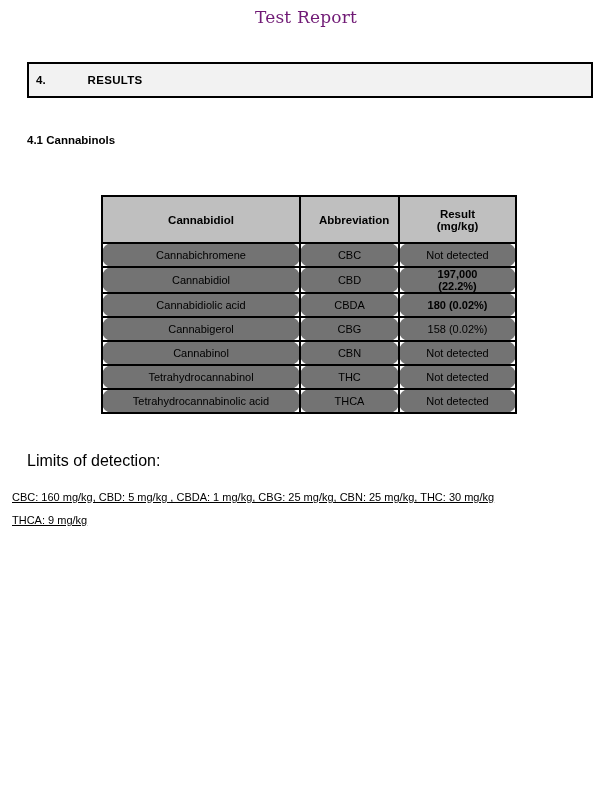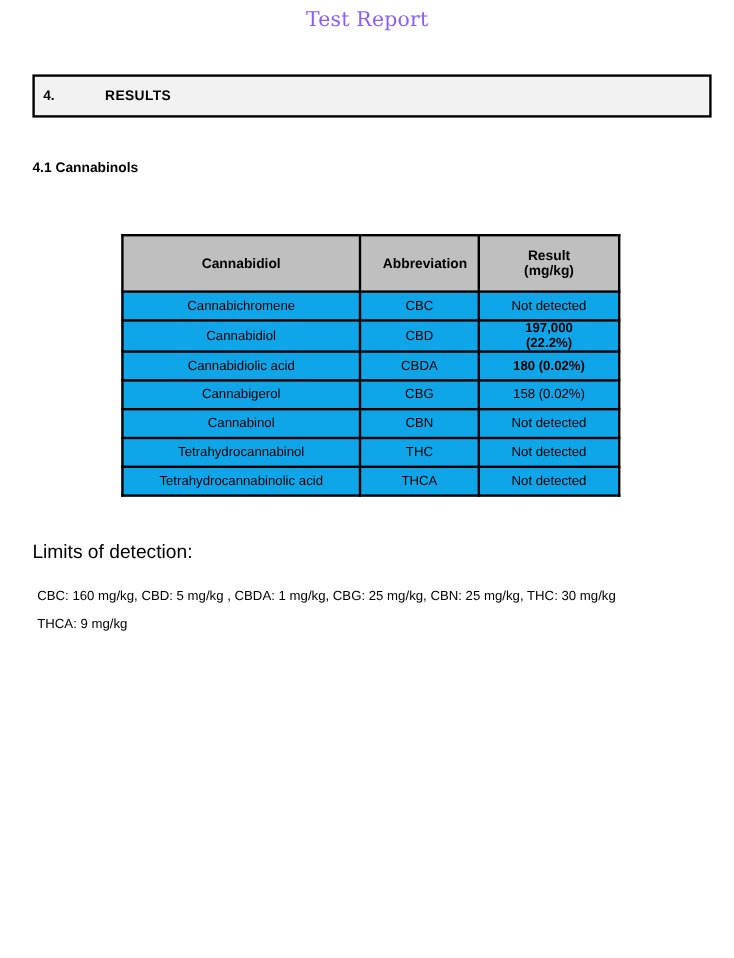--- a/index.html
+++ b/index.html
@@ -21,21 +21,21 @@
   .doc-title {
     position: absolute;
     top: 5px;
     left: 0;
     width: 612px;
     text-align: center;
     font-family: "DejaVu Serif", "Liberation Serif", serif;
     font-size: 17px;
     line-height: 24px;
     font-weight: 500;
-    color: #8b5cf6;
+    color: #701a75;
     letter-spacing: 0.2px;
   }
   .section-box {
     position: absolute;
     left: 27px;
     top: 62px;
     width: 566px;
     height: 36px;
     background: #f2f2f2;
     border: 2px solid #000000;
@@ -76,38 +76,40 @@
     padding: 0 18px;
   }
   table.results th {
     background: #bfbfbf;
     height: 47px;
     font-weight: bold;
     font-size: 11.5px;
   }
   table.results td {
     height: 24px;
-    background: #0ea5e9;
+    background: #737373;
+    border-radius: 10px;
   }
   col.c1 { width: 198px; }
   col.c2 { width: 99px; }
   col.c3 { width: 117px; }
   .limits-label {
     position: absolute;
     left: 27px;
     top: 452px;
     font-size: 16px;
   }
   .limits-lines {
     position: absolute;
-    left: 31px;
+    left: 12px;
     top: 486px;
     width: 560px;
     font-size: 11px;
     line-height: 23px;
+    text-decoration: underline;
   }
 </style>
 </head>
 <body>
 
 <div class="page">
 
   <div class="doc-title">Test Report</div>
 
   <div class="section-box">

